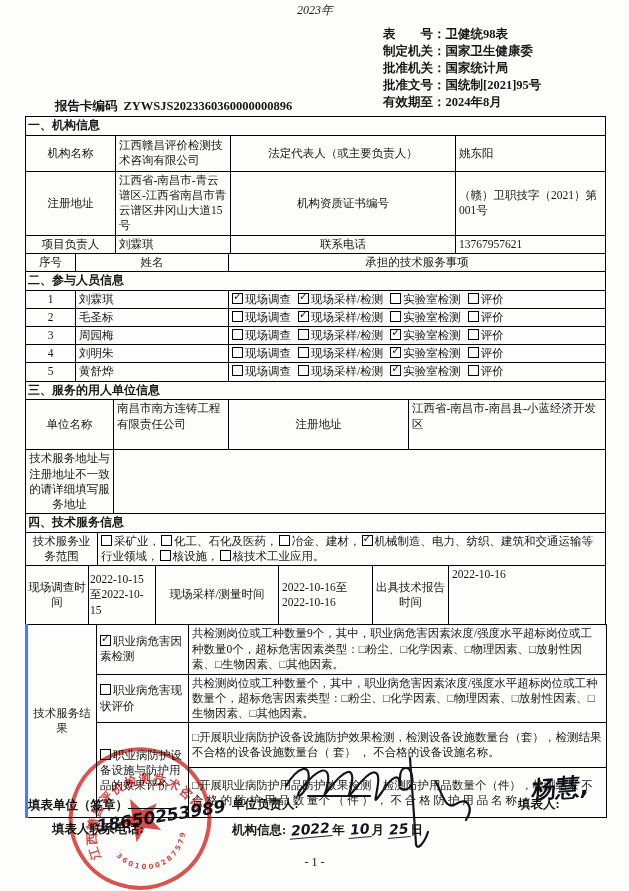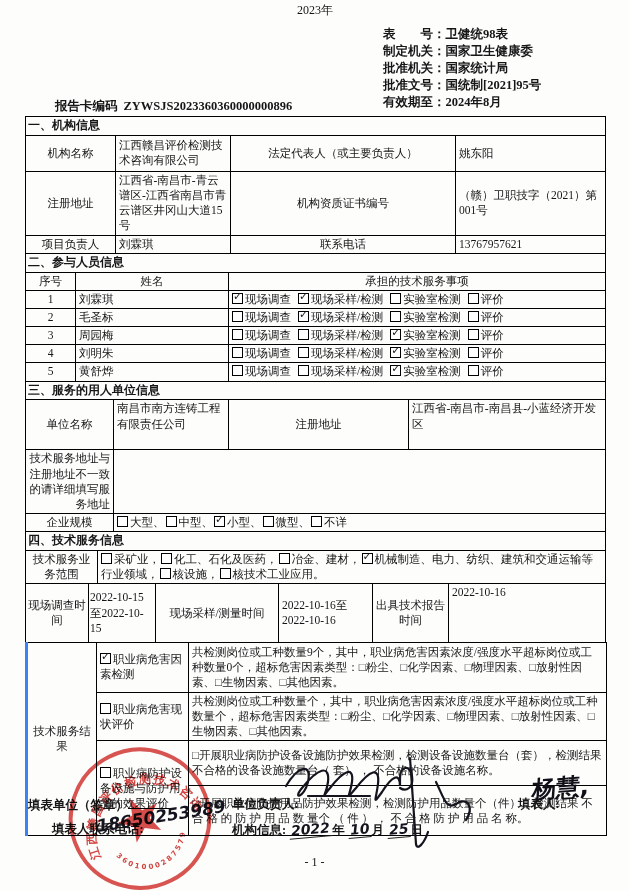--- a/index.html
+++ b/index.html
@@ -1,30 +1,30 @@
 <!DOCTYPE html>
 <html><head>
 <meta charset="utf-8">
 <style>
   html,body{margin:0;padding:0;}
   body{width:629px;height:891px;background:#fdfdfc;position:relative;overflow:hidden;
        font-family:"Liberation Serif","DejaVu Serif",serif;color:#161616;}
   .abs{position:absolute;}
-  .year{left:297px;top:2px;font-size:12px;}
+  .year{left:297px;top:2px;font-size:12px;font-style:italic;}
   .meta{left:383px;top:26px;font-size:12.5px;font-weight:bold;line-height:17px;}
   .meta-line span{display:inline;}
   .code{left:55px;top:98px;font-size:12.5px;font-weight:bold;}
   .code span{margin-right:6px;}
   .formwrap{left:25px;top:117px;width:580px;}
   table{border-collapse:collapse;table-layout:fixed;width:580px;margin-top:-1px;}
   td{border:1px solid #000;font-size:11.5px;line-height:1.32;padding:1px 3px;vertical-align:middle;
      overflow:hidden;}
   td.sec{font-weight:bold;font-size:12px;padding:1px 2px;height:13px;}
   td.lab{text-align:center;}
-  td.lab-l{text-align:right;}
+  td.lab-l{text-align:center;}
   td.val{text-align:left;}
   .cb{margin-right:7px;}
   .cb:last-child{margin-right:0;}
   .cb-tight .cb{margin-right:1px;}
   .bx{display:inline-block;width:9px;height:9px;border:1px solid #000;margin-right:2px;
       vertical-align:-1px;position:relative;background:#fff;}
   .on .bx::after{content:"\2713";position:absolute;left:0px;top:-4px;font-size:11px;
       font-weight:bold;font-family:"DejaVu Sans",sans-serif;}
   .ftr{font-size:12.5px;font-weight:bold;}
   .hand{font-family:"DejaVu Sans",sans-serif;font-style:italic;font-weight:bold;color:#14141e;}
@@ -89,28 +89,28 @@
   </tbody>
     </table>
 
   <table>
     <colgroup>
         <col style="width:50px">
         <col style="width:153px">
         <col style="width:377px">
       </colgroup>
     <tbody>
-        <tr>
-          <td class="sec" colspan="3">二、参与人员信息</td>
-        </tr>
-    <tr style="height:14px">
+        <tr style="height:14px">
       <td class="lab">序号</td>
       <td class="lab">姓名</td>
       <td class="lab">承担的技术服务事项</td>
     </tr>
+    <tr>
+          <td class="sec" colspan="3">二、参与人员信息</td>
+        </tr>
     <tr style="height:14px">
       <td class="lab">1</td>
       <td class="val">刘霖琪</td>
       <td class="val cb-row"><span class="cb on"><span class="bx"></span>现场调查</span><span class="cb on"><span class="bx"></span>现场采样/检测</span><span class="cb"><span class="bx"></span>实验室检测</span><span class="cb"><span class="bx"></span>评价</span></td>
     </tr>
     <tr style="height:14px">
       <td class="lab">2</td>
       <td class="val">毛圣标</td>
       <td class="val cb-row"><span class="cb"><span class="bx"></span>现场调查</span><span class="cb on"><span class="bx"></span>现场采样/检测</span><span class="cb"><span class="bx"></span>实验室检测</span><span class="cb"><span class="bx"></span>评价</span></td>
     </tr>
@@ -145,24 +145,20 @@
         </tr>
     <tr style="height:50px">
       <td class="lab">单位名称</td>
       <td class="val" style="vertical-align:top">南昌市南方连铸工程有限责任公司</td>
       <td class="lab">注册地址</td>
       <td class="val" style="vertical-align:top">江西省-南昌市-南昌县-小蓝经济开发区</td>
     </tr>
     <tr style="height:46px">
       <td class="lab-l">技术服务地址与注册地址不一致的请详细填写服务地址</td>
       <td class="val" colspan="3"></td>
-    </tr>
-    <tr style="height:15px">
-      <td class="lab">企业规模</td>
-      <td class="val cb-tight" colspan="3"><span class="cb"><span class="bx"></span>大型、</span><span class="cb"><span class="bx"></span>中型、</span><span class="cb on"><span class="bx"></span>小型、</span><span class="cb"><span class="bx"></span>微型、</span><span class="cb"><span class="bx"></span>不详</span></td>
     </tr>
   </tbody>
     </table>
 
   <table>
     <colgroup>
         <col style="width:72px">
         <col style="width:508px">
       </colgroup>
     <tbody>

